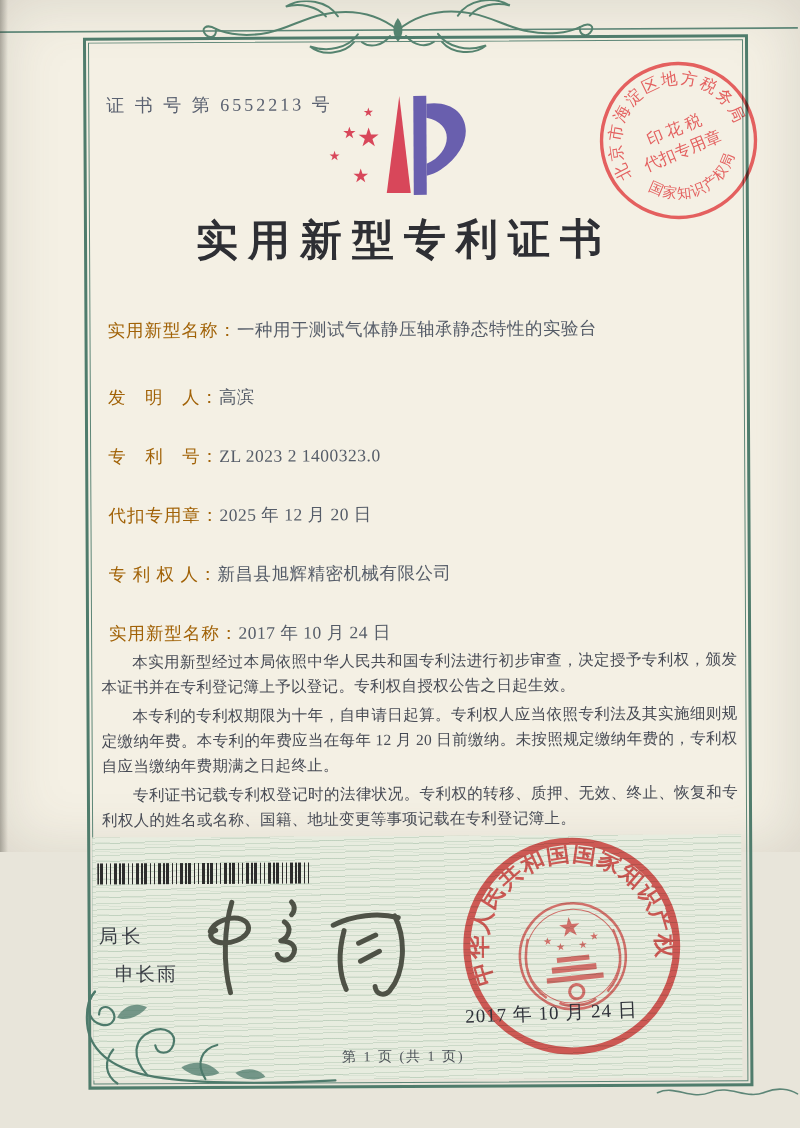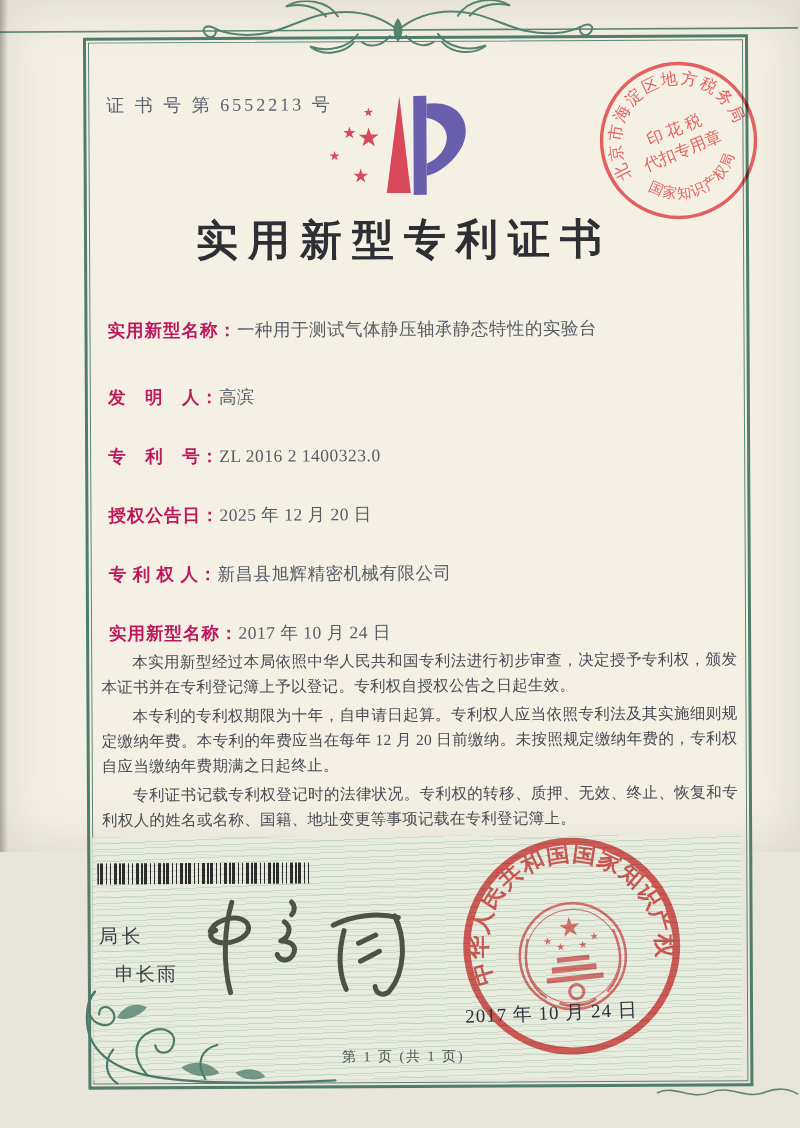--- a/index.html
+++ b/index.html
@@ -31,21 +31,21 @@
 
   .cert-no{position:absolute;left:108px;top:92px;font-size:18px;color:#5a6170;
     letter-spacing:3px;z-index:5;}
   .logo{position:absolute;left:318px;top:90px;z-index:4;}
   .title{position:absolute;left:0;right:0;top:212px;text-align:center;
     font-size:42px;font-weight:bold;color:#2e2f34;letter-spacing:10px;text-indent:10px;z-index:5;}
 
   .fields{position:absolute;left:108px;right:72px;top:316px;z-index:5;}
   .field-row{line-height:26px;margin-bottom:33px;font-size:17.5px;color:#4e5563;}
   .field-row:first-child{margin-bottom:41px;}
-  .f-label{letter-spacing:1px;color:#be185d;font-weight:bold;}
+  .f-label{letter-spacing:1px;color:#a16207;}
   .f-value{color:#555c68;letter-spacing:.5px;}
 
   .paras{position:absolute;left:100px;right:64px;top:648px;z-index:5;}
   .paras p{margin:0 0 4px 0;font-size:15.5px;line-height:25px;color:#474b55;
     text-align:justify;text-indent:2em;letter-spacing:.3px;}
 
   .barcode{position:absolute;left:95px;top:862px;width:212px;height:21px;z-index:6;
     background:repeating-linear-gradient(90deg,#2c2c2c 0 2px,transparent 2px 3px,#2c2c2c 3px 6px,
       transparent 6px 9px,#2c2c2c 9px 10px,transparent 10px 13px,#2c2c2c 13px 14px,transparent 14px 17px,
       #2c2c2c 17px 20px,transparent 20px 22px);}
@@ -136,24 +136,24 @@
   <div class="title">实用新型专利证书</div>
 
   <div class="fields">
     <div class="field-row">
       <span class="f-label">实用新型名称：</span><span class="f-value">一种用于测试气体静压轴承静态特性的实验台</span>
     </div>
     <div class="field-row">
       <span class="f-label">发　明　人：</span><span class="f-value">高滨</span>
     </div>
     <div class="field-row">
-      <span class="f-label">专　利　号：</span><span class="f-value">ZL 2016 2 1400323.0</span>
-    </div>
-    <div class="field-row">
-      <span class="f-label">授权公告日：</span><span class="f-value">2025 年 12 月 20 日</span>
+      <span class="f-label">专　利　号：</span><span class="f-value">ZL 2023 2 1400323.0</span>
+    </div>
+    <div class="field-row">
+      <span class="f-label">代扣专用章：</span><span class="f-value">2025 年 12 月 20 日</span>
     </div>
     <div class="field-row">
       <span class="f-label">专 利 权 人：</span><span class="f-value">新昌县旭辉精密机械有限公司</span>
     </div>
     <div class="field-row">
       <span class="f-label">实用新型名称：</span><span class="f-value">2017 年 10 月 24 日</span>
     </div>
   </div>
 
   <div class="paras">

